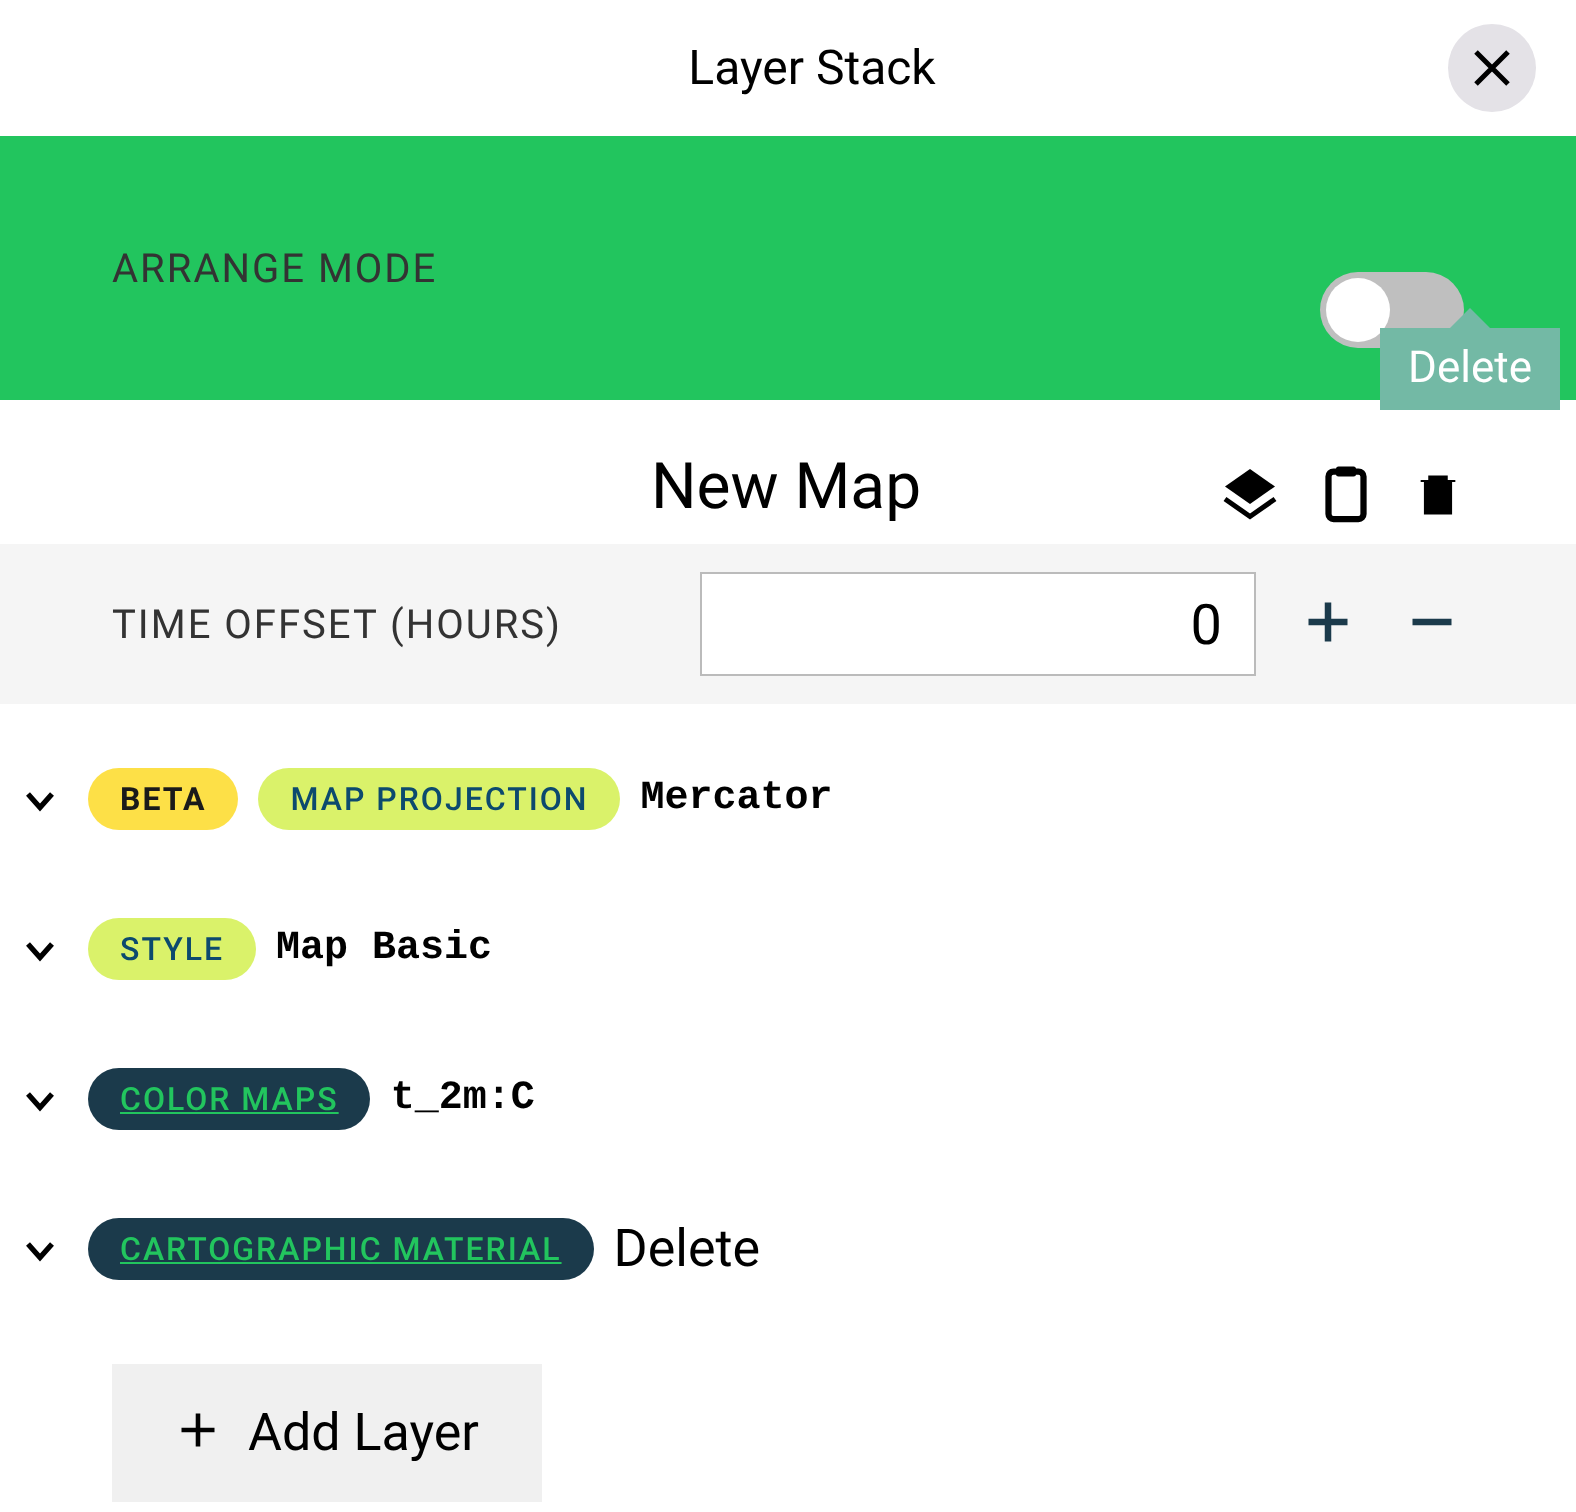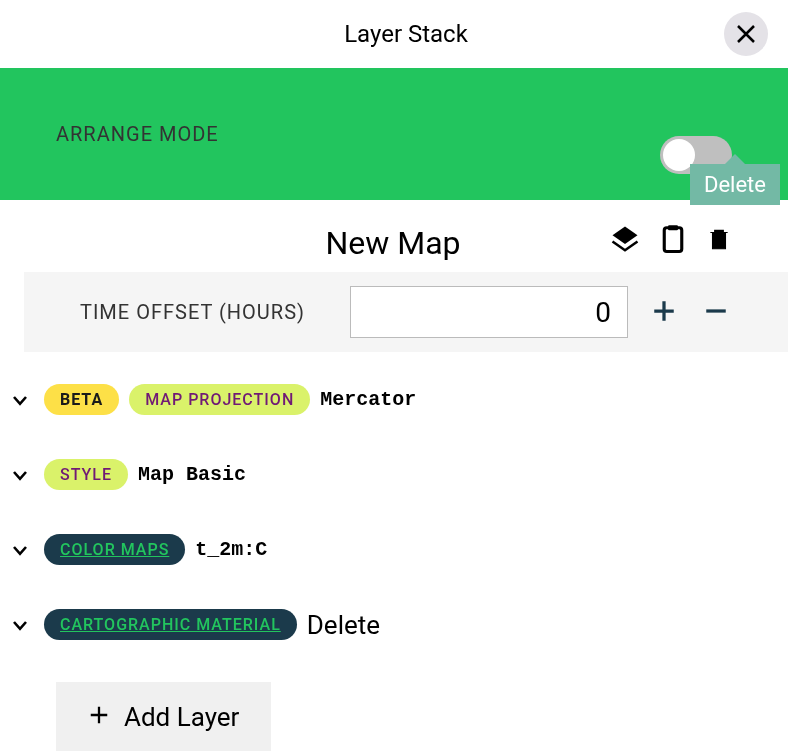--- a/index.html
+++ b/index.html
@@ -84,21 +84,21 @@
       position: absolute;
       top: -10px;
       left: 50%;
       transform: translateX(-50%);
       border-left: 10px solid transparent;
       border-right: 10px solid transparent;
       border-bottom: 10px solid #73b9a5;
     }
     .map-header {
       display: flex;
-      align-items: flex-start;
+      align-items: flex-end;
       padding: 24px 56px 10px;
     }
     .map-title {
       font-size: 32px;
       font-weight: 400;
       flex: 1;
       text-align: center;
       padding-left: 120px;
     }
     .map-actions {
@@ -111,21 +111,20 @@
       display: flex;
       align-items: center;
       justify-content: center;
     }
     .time-offset-row {
       background: #f5f5f5;
       padding: 14px 56px;
       display: flex;
       align-items: center;
       gap: 20px;
-      margin-left: 24px;
     }
     .time-offset-label {
       font-size: 20px;
       letter-spacing: 1px;
       color: #333;
       flex: 0 0 auto;
     }
     .time-offset-input {
       flex: 1;
       max-width: 278px;
@@ -163,21 +162,21 @@
       justify-content: center;
     }
     .pill {
       border-radius: 20px;
       padding: 6px 16px;
       font-size: 16px;
       letter-spacing: 1px;
       font-weight: 500;
     }
     .pill-teal { background: #fde047; color: #1a1a1a; font-weight: bold; }
-    .pill-lime { background: #daf26a; color: #701a75; }
+    .pill-lime { background: #daf26a; color: #0c4a6e; }
     .pill-dark { background: #1b3a4b; color: #22c55e; text-decoration: underline; }
     .layer-value-mono {
       font-family: Liberation Mono, monospace;
       font-size: 20px;
       font-weight: bold;
     }
     .layer-value {
       font-size: 26px;
     }
     .add-layer-row {

